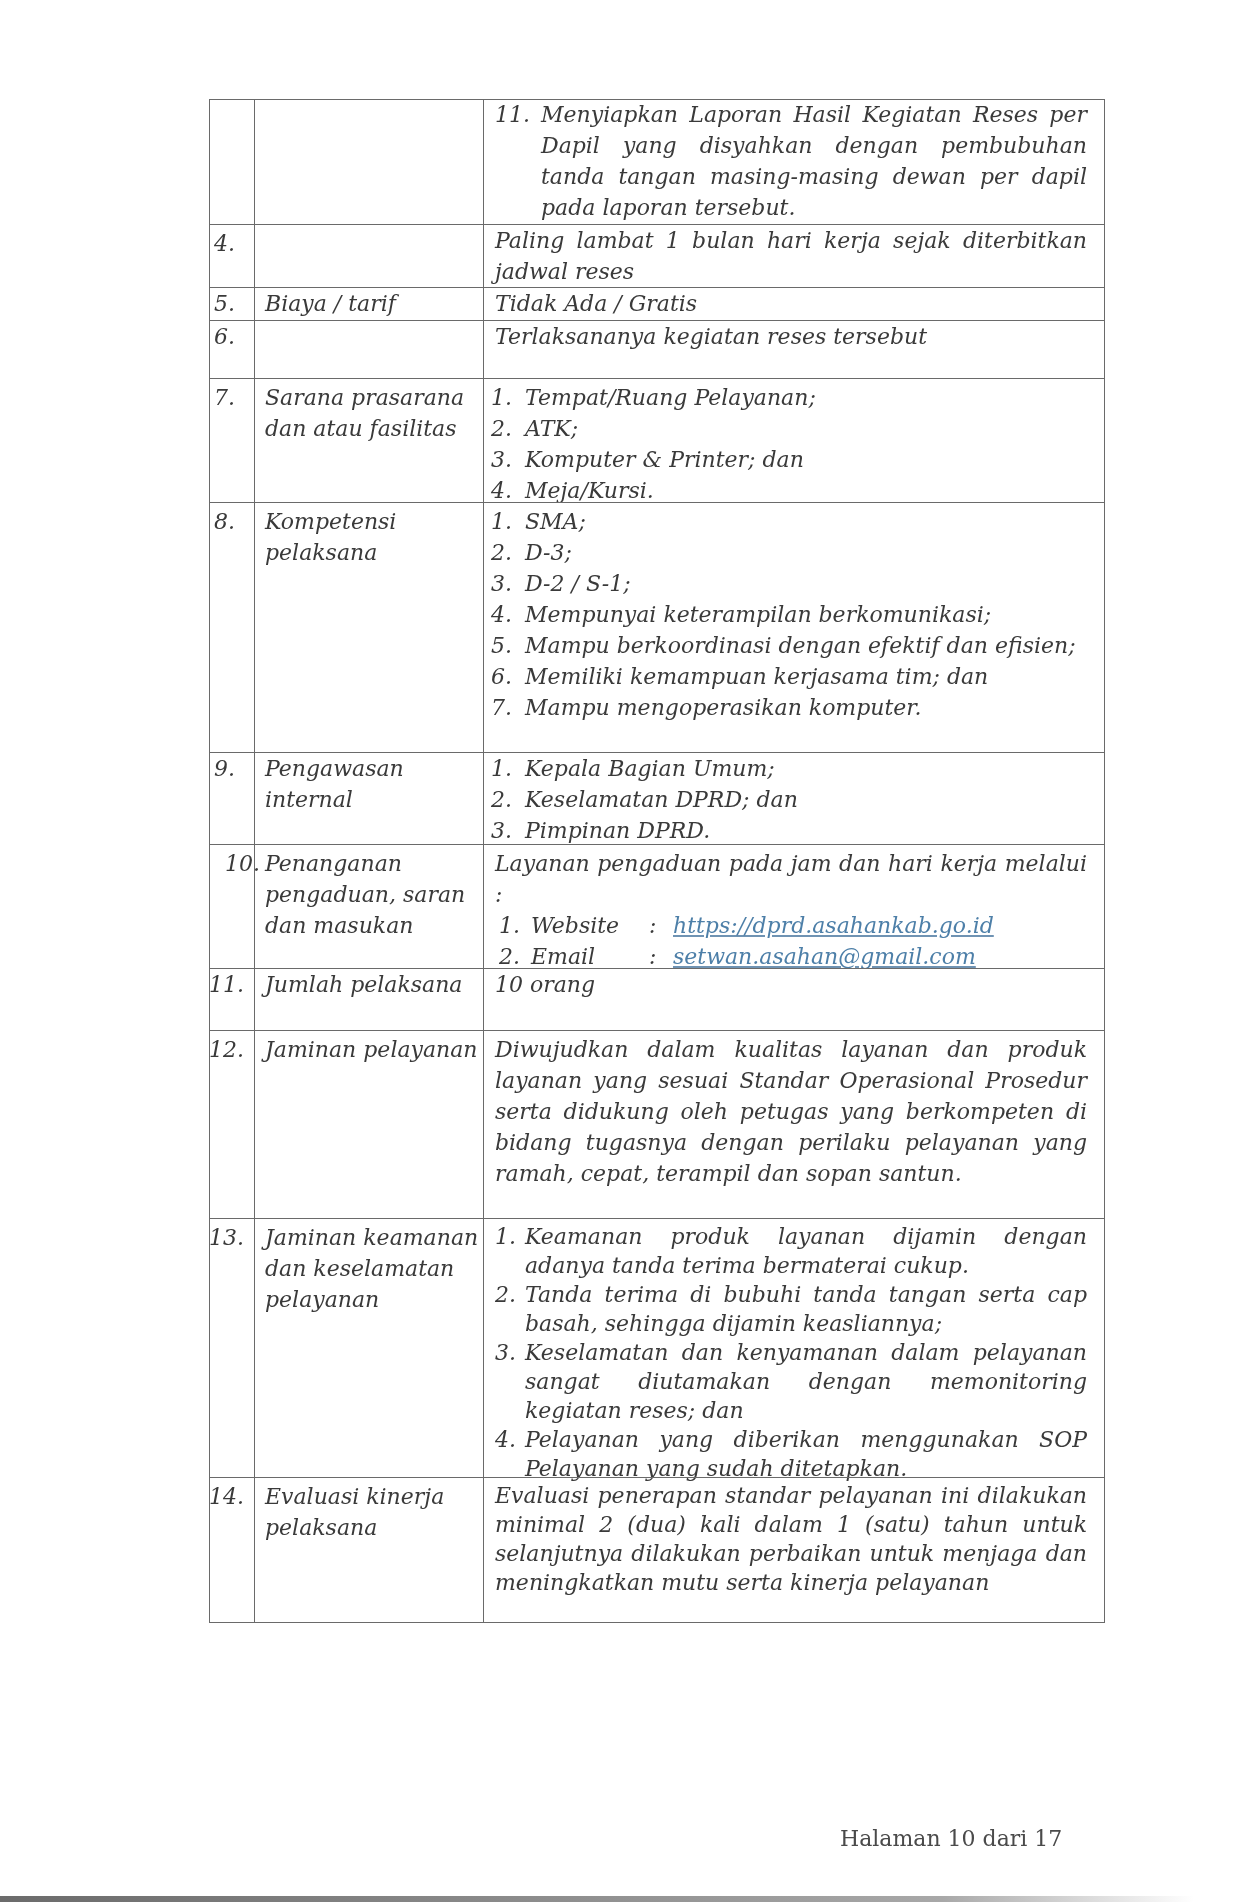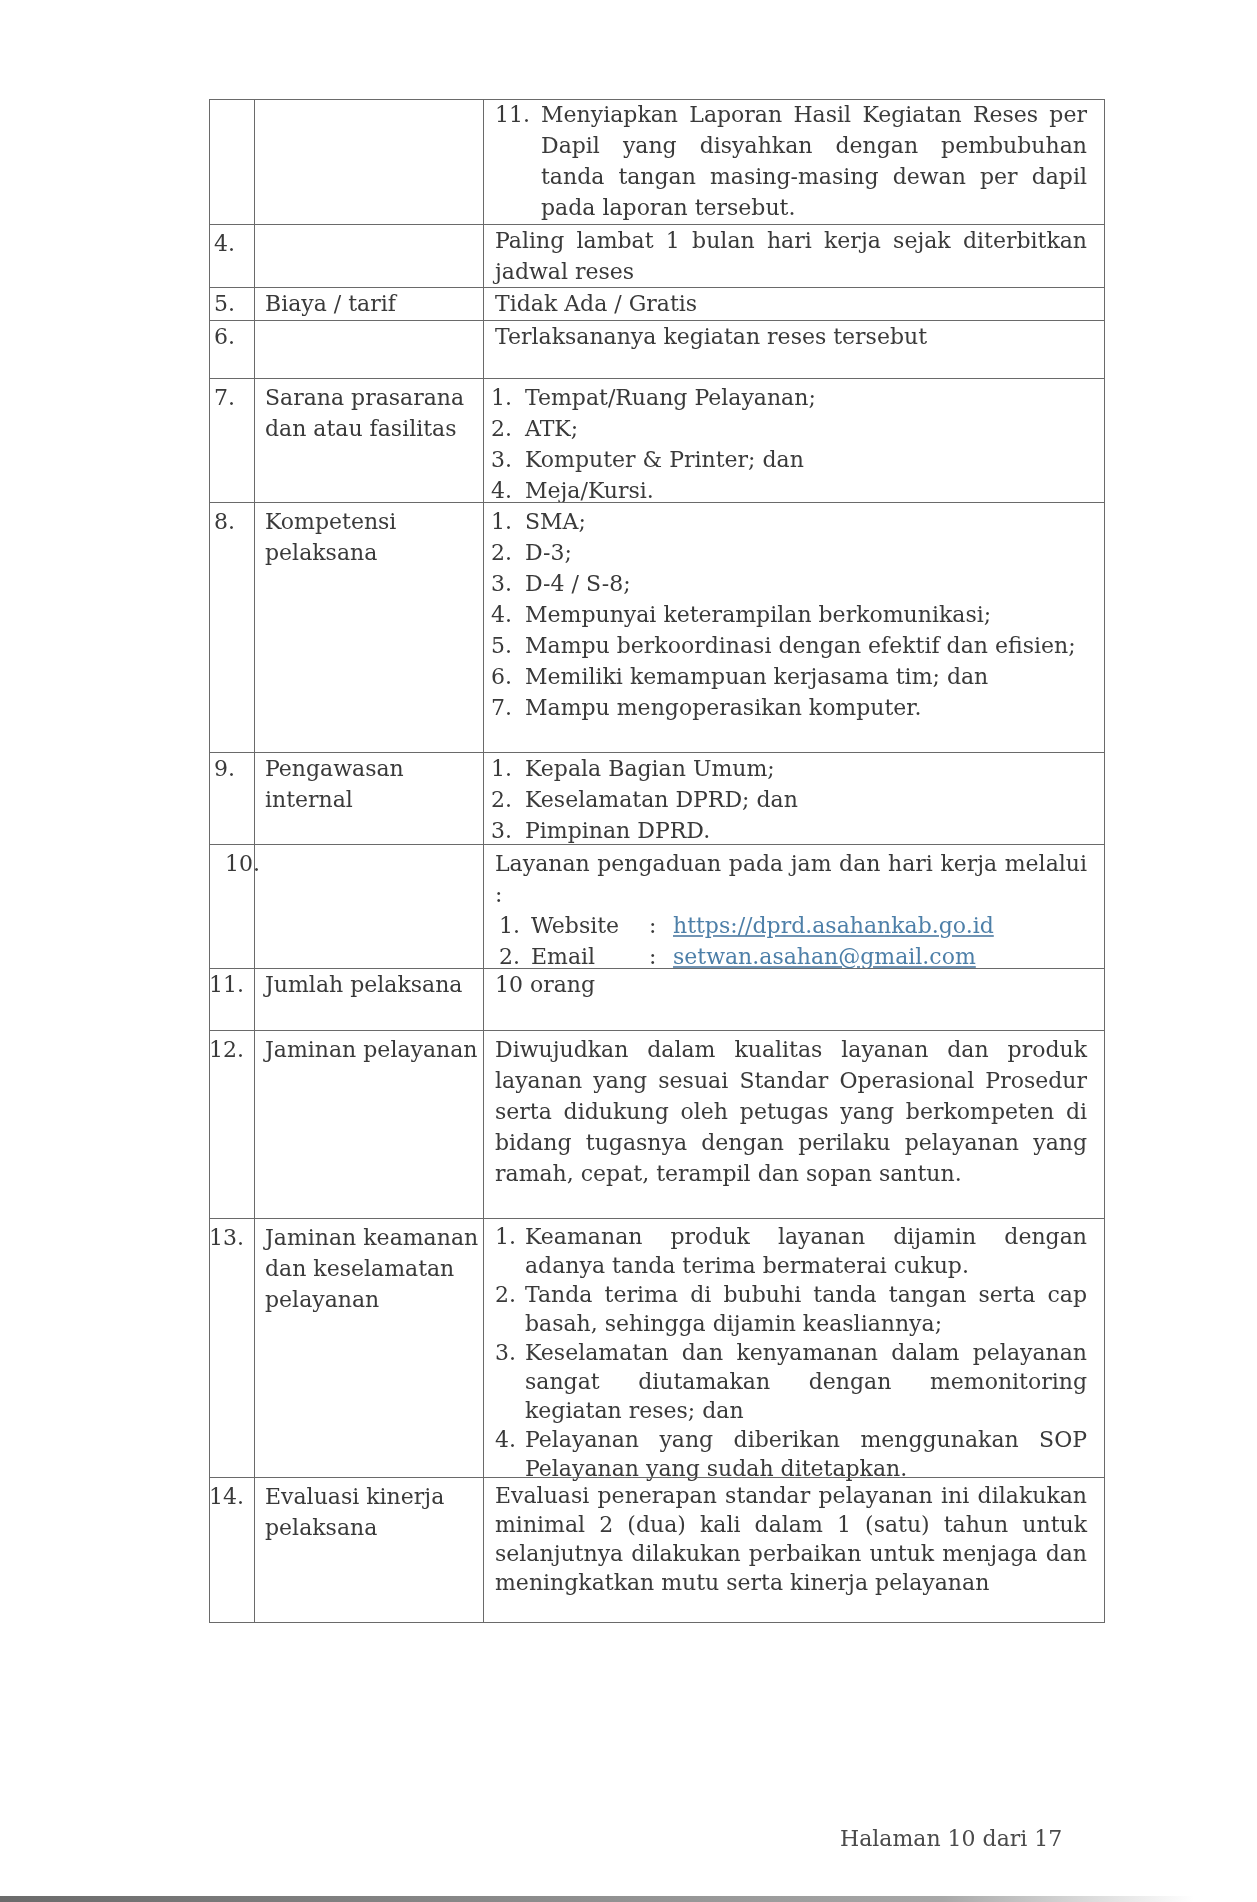--- a/index.html
+++ b/index.html
@@ -2,21 +2,21 @@
 <html><head>
 <meta charset="utf-8">
 <style>
   html, body { margin: 0; padding: 0; }
   body {
     width: 1257px; height: 1902px; position: relative; overflow: hidden;
     background: #ffffff;
     font-family: "DejaVu Serif", "Liberation Serif", serif;
     color: #3a3a3a;
   }
-  .tbl { position: absolute; left: 209px; top: 99px; width: 968px; height: 1524px; }
+  .tbl { position: absolute; left: 209px; top: 99px; width: 968px; height: 1524px; font-style: italic; }
   .row {
     position: absolute; left: 0; width: 896px;
     border-top: 1.6px solid #6a6a6a; box-sizing: border-box;
   }
   .tbl-border {
     position: absolute; left: 0; top: 0; width: 896px; height: 1524px;
     border: 1.6px solid #6a6a6a; box-sizing: border-box; pointer-events: none;
   }
   .vline { position: absolute; top: 0; width: 0; height: 1524px; border-left: 1.6px solid #6a6a6a; }
   .cell { position: absolute; top: 0; bottom: 0; box-sizing: border-box; font-size: 22px; line-height: 31px; }
@@ -102,21 +102,21 @@
       <div class="li">
           <span class="n">1.</span>
           <span class="t">SMA;</span>
         </div>
       <div class="li">
           <span class="n">2.</span>
           <span class="t">D-3;</span>
         </div>
       <div class="li">
           <span class="n">3.</span>
-          <span class="t">D-4 / S-8;</span>
+          <span class="t">D-2 / S-1;</span>
         </div>
       <div class="li">
           <span class="n">4.</span>
           <span class="t">Mempunyai keterampilan berkomunikasi;</span>
         </div>
       <div class="li">
           <span class="n">5.</span>
           <span class="t">Mampu berkoordinasi dengan efektif dan efisien;</span>
         </div>
       <div class="li">
@@ -144,20 +144,21 @@
         </div>
       <div class="li">
           <span class="n">3.</span>
           <span class="t">Pimpinan DPRD.</span>
         </div>
     </div>
   </div>
 
   <div class="row" style="top:745px;height:124px">
     <div class="cell c-num" style="padding-left:16px">10.</div>
+    <div class="cell c-label">Penanganan pengaduan, saran dan masukan</div>
     <div class="cell c-val">
       <div class="just">Layanan pengaduan pada jam dan hari kerja melalui :</div>
       <div class="contact">
         <span class="n">1.</span>
         <span class="k">Website</span>
         <span class="sep">:</span>
         <span class="link">https://dprd.asahankab.go.id</span>
       </div>
       <div class="contact">
         <span class="n">2.</span>

